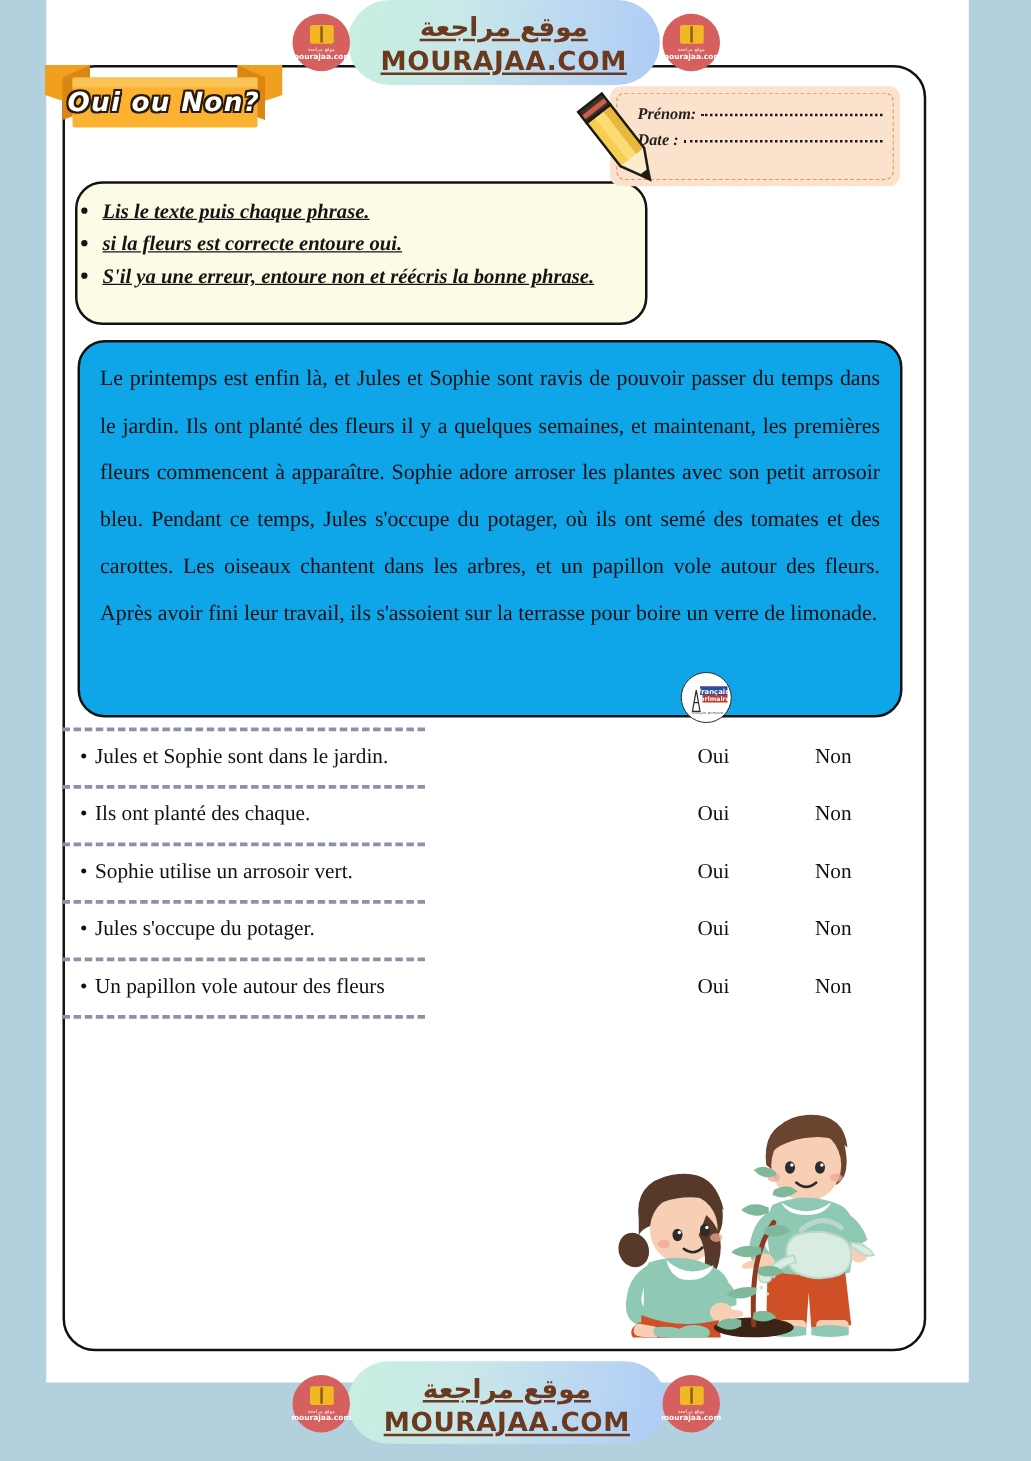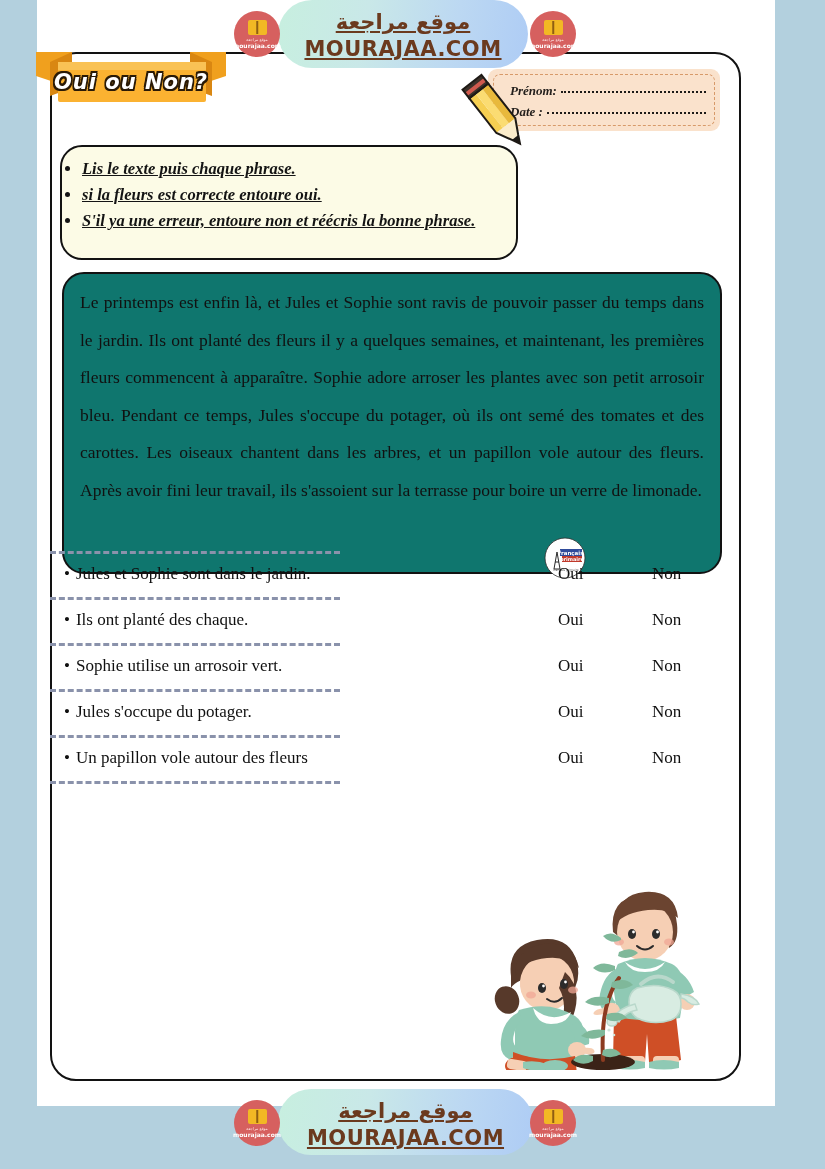--- a/index.html
+++ b/index.html
@@ -156,21 +156,21 @@
        0 -1.6px 0 #2a1a06, 0 1.6px 0 #2a1a06,
       -1.6px 0 0 #2a1a06, 1.6px 0 0 #2a1a06;
   }
 
   
   #namedate-card {
     position: absolute;
     left: 488px;
     top: 69px;
     width: 232px;
-    height: 62px;
+    height: 80px;
     background: #fae2cc;
     border-radius: 9px;
     z-index: 25;
   }
   #namedate-card .inner-dash {
     position: absolute;
     left: 5px; top: 5px; right: 5px; bottom: 5px;
     border: 1.5px dashed #d79a6a;
     border-radius: 7px;
   }
@@ -227,21 +227,21 @@
     text-decoration: underline;
   }
 
   
   #passage-box {
     position: absolute;
     left: 62px;
     top: 272px;
     width: 660px;
     height: 302px;
-    background: #0f766e;
+    background: #0ea5e9;
     border: 2.5px solid #121212;
     border-radius: 22px;
     z-index: 15;
     box-sizing: border-box;
     padding: 10px 16px 10px 16px;
   }
   #passage-text {
     font-size: 17.5px;
     line-height: 37.5px;
     text-align: justify;
@@ -254,21 +254,21 @@
     top: 262px;
     width: 48px;
     height: 44px;
     z-index: 16;
   }
 
   
   #questions-list {
     position: absolute;
     left: 50px;
-    top: 551px;
+    top: 582px;
     width: 660px;
     z-index: 18;
     text-decoration: underline;
   }
   .question-row {
     position: relative;
     height: 46px;
   }
   .question-sep {
     position: absolute;

